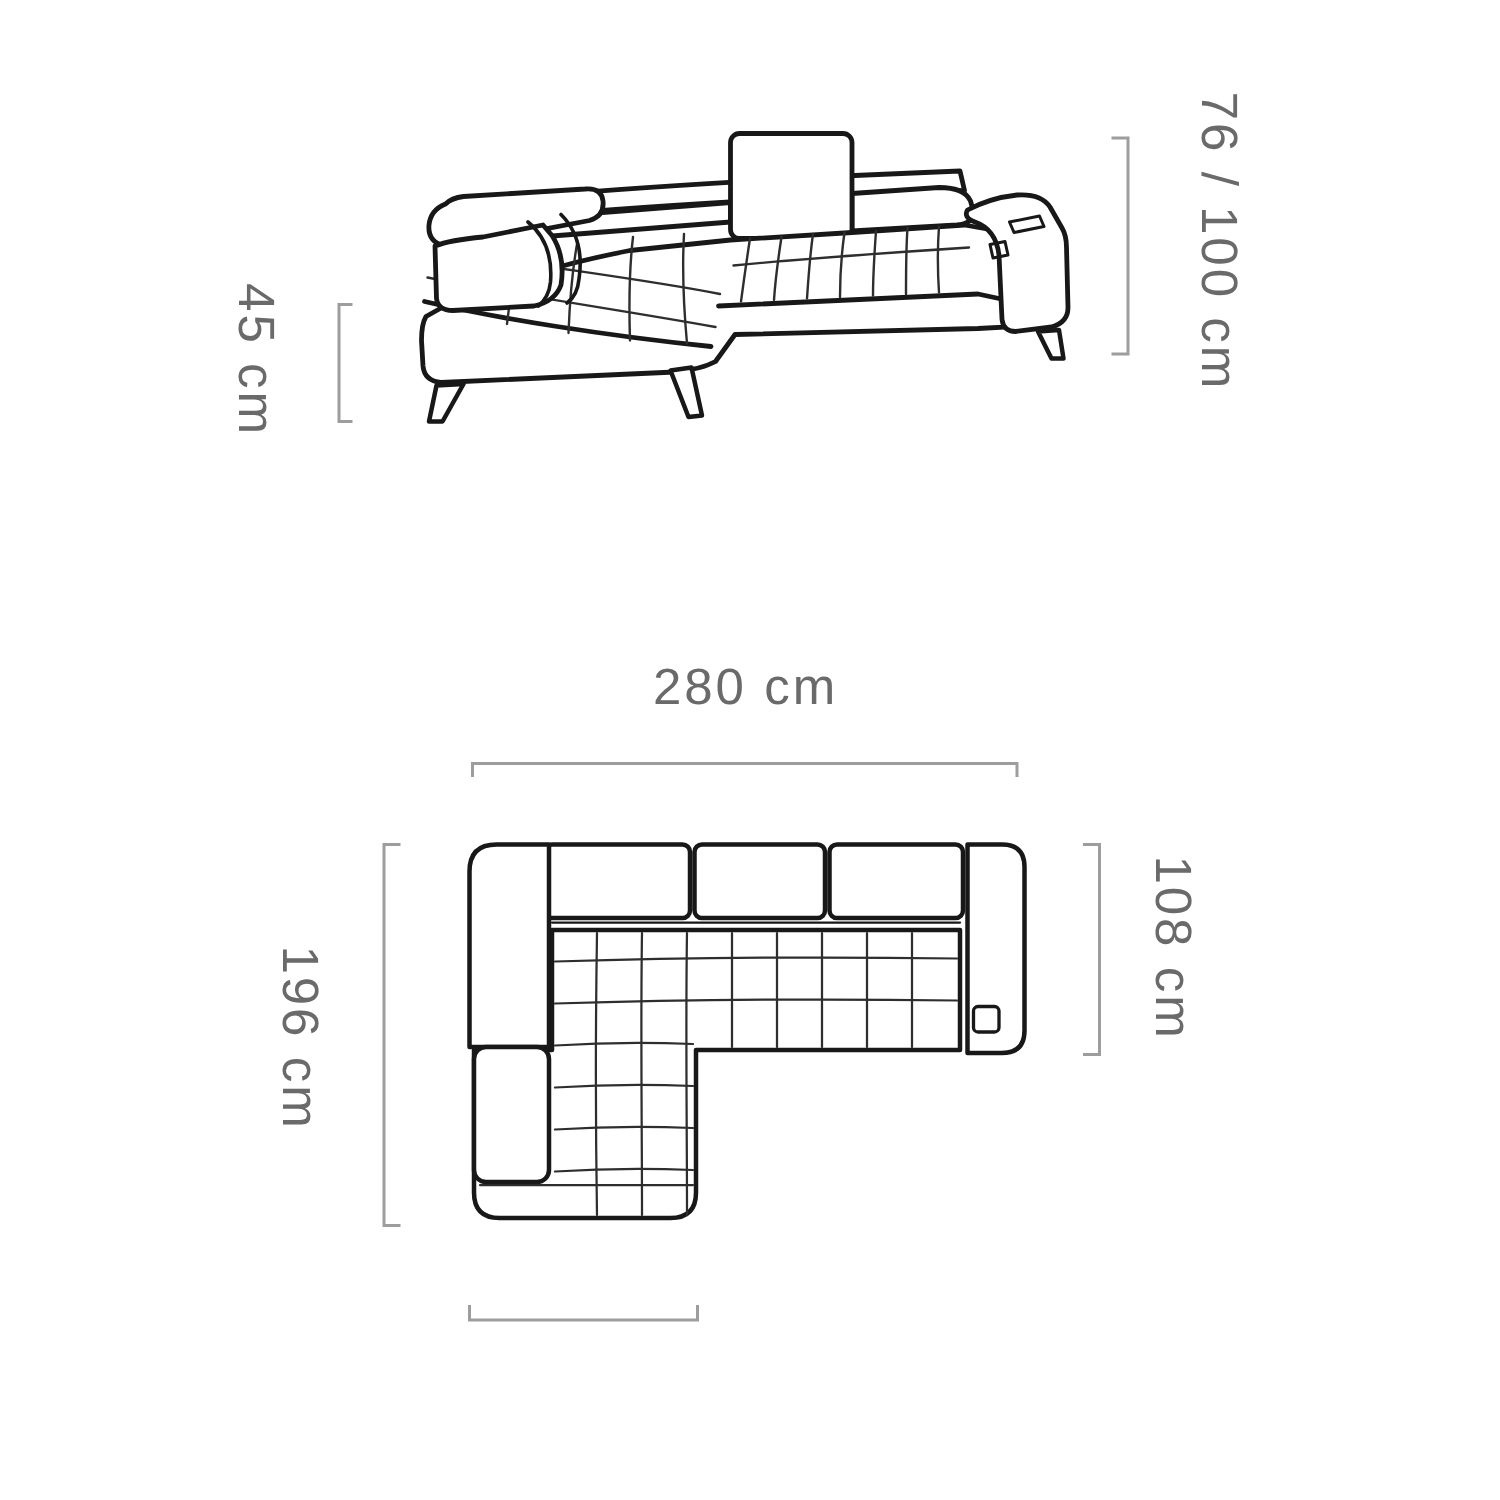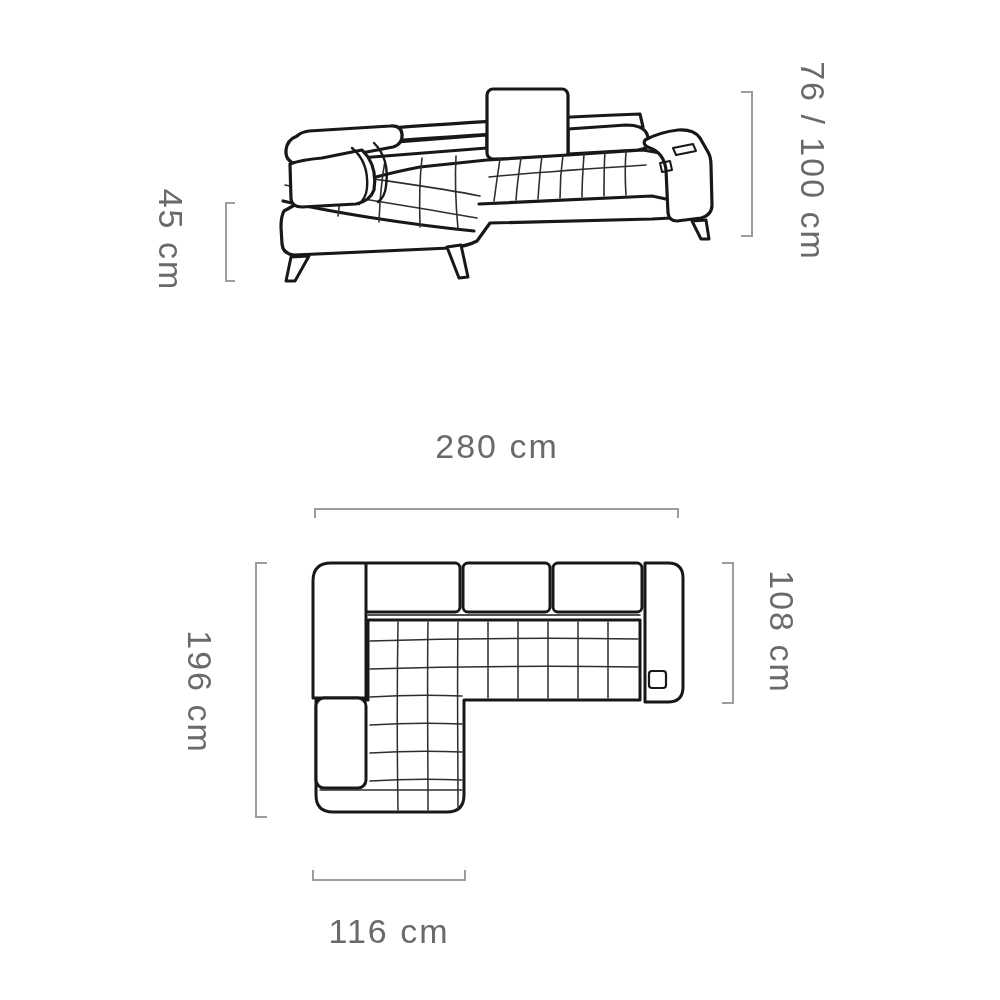--- a/index.html
+++ b/index.html
@@ -143,20 +143,19 @@
       <path d="M266,563 L256,563 L256,817 L266,817"></path>
       <path d="M723,563 L733,563 L733,703 L723,703"></path>
       <path d="M313,871 L313,880 L465,880 L465,871"></path>
     </g>
   </svg>
 
   <div class="dim-label rot" style="left:170px;top:240px">45 cm</div>
 
   <div class="dim-label rot" style="left:812px;top:161px">76 / 100 cm</div>
 
-  <div class="dim-label" style="left:497px;top:446px">280 cm</div>
+  <div class="dim-label" style="left:497px;top:459px">280 cm</div>
 
   <div class="dim-label rot" style="left:199px;top:692px">196 cm</div>
 
   <div class="dim-label rot" style="left:781px;top:632px">108 cm</div>
 
-  <div class="dim-label" style="left:389px;top:931px">116 cm</div>
 </div>
 
 </body></html>

